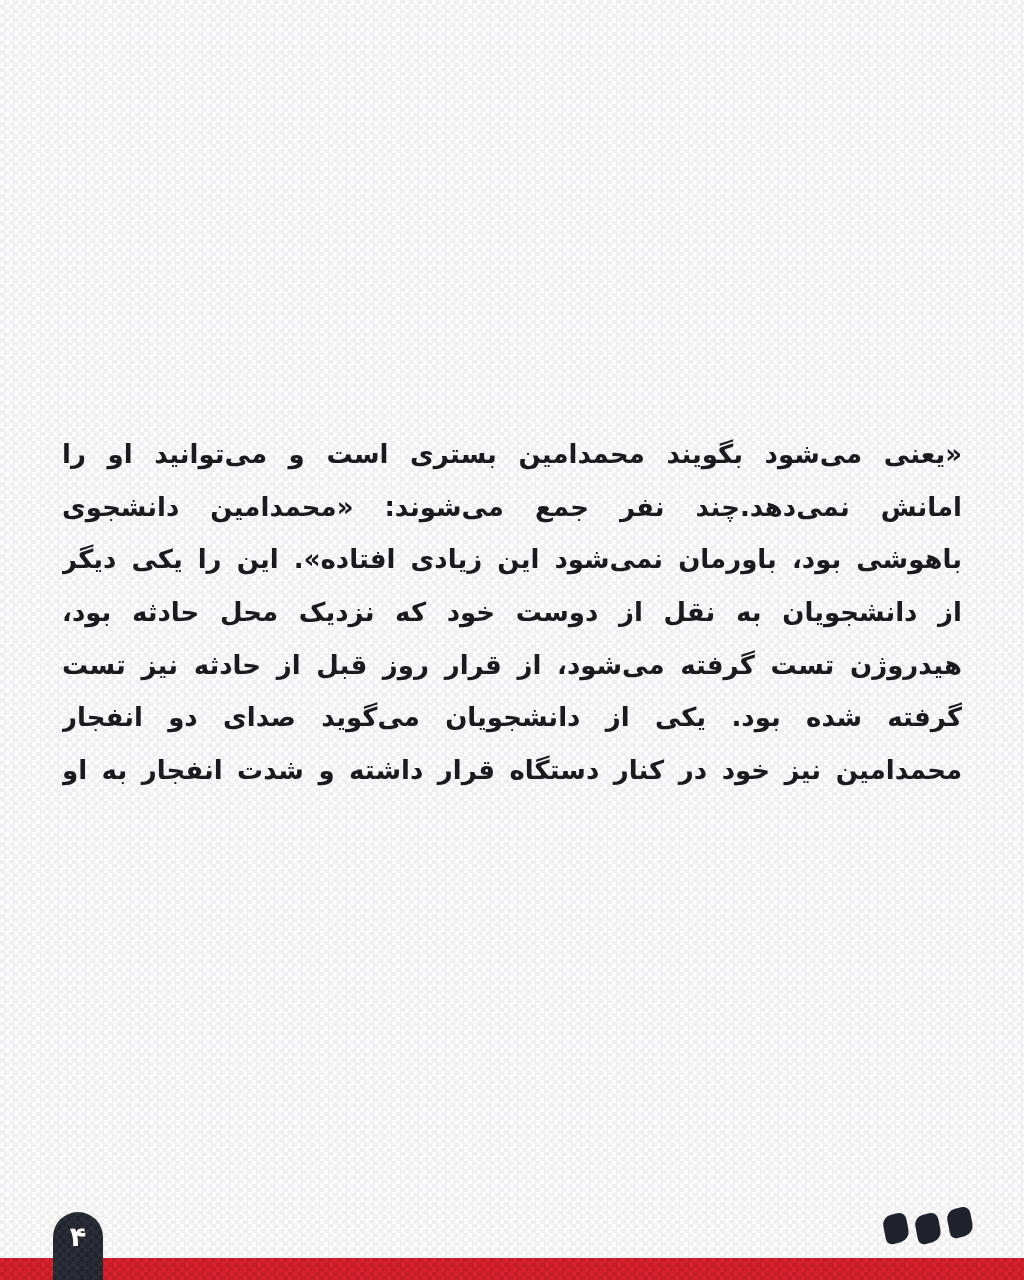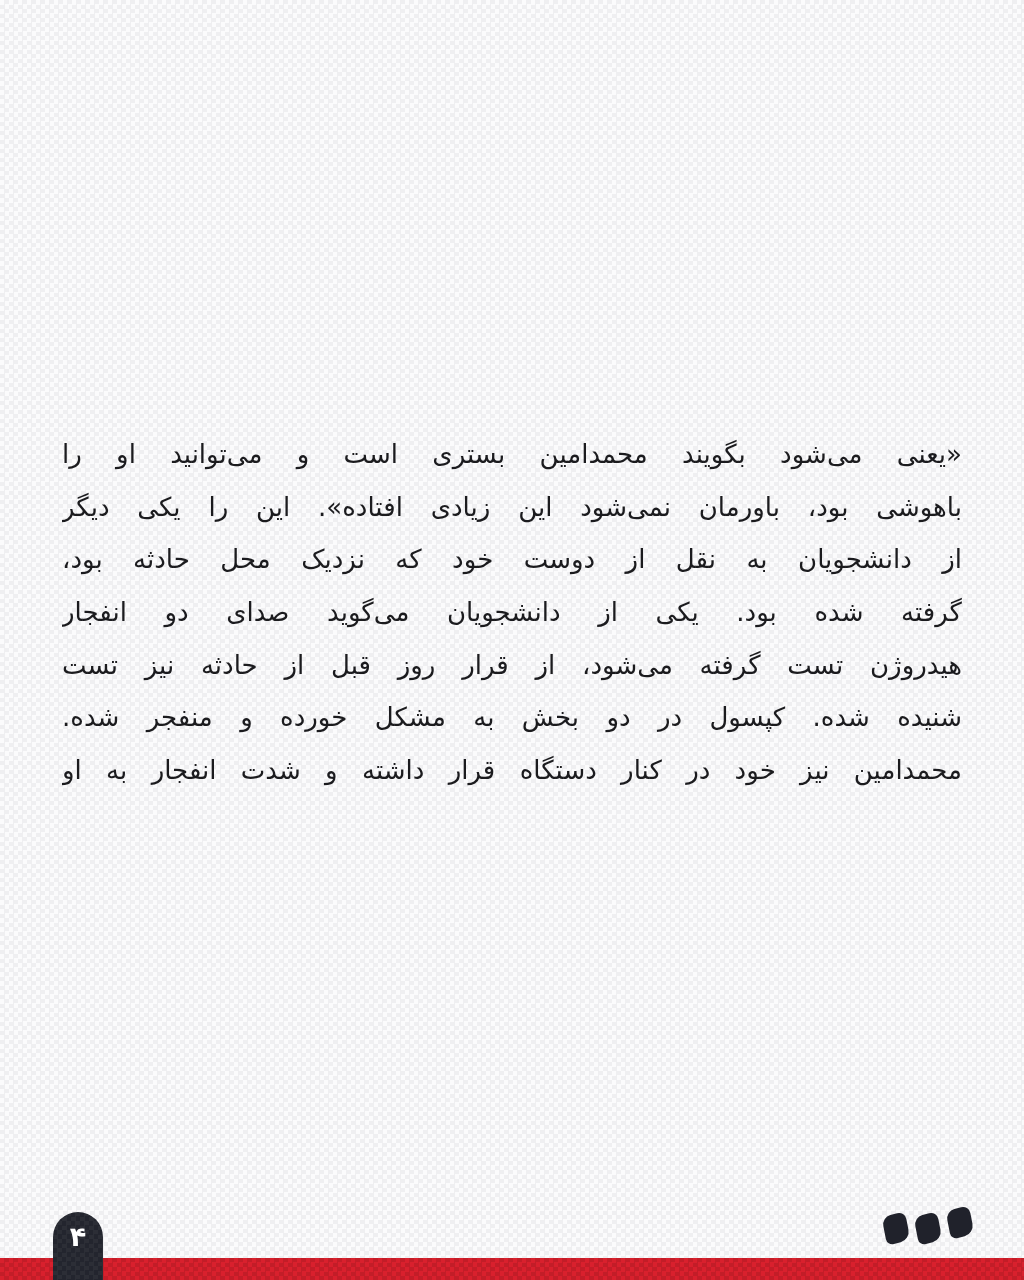--- a/index.html
+++ b/index.html
@@ -16,21 +16,21 @@
   }
 
   
   .article {
     position: absolute;
     top: 428px;
     right: 62px;
     left: 62px;
     direction: rtl;
     color: #1b1b1e;
-    font-weight: 400;
+    font-weight: 700;
     font-size: 26px;
   }
   .article .line {
     height: 52.7px;
     line-height: 52.7px;
     text-align: justify;
     text-align-last: justify;
     white-space: nowrap;
     overflow: hidden;
   }
@@ -95,25 +95,25 @@
   .ornament .dot.d2 { left: 34px; top: 8px; }
   .ornament .dot.d3 { left: 66px; top: 2px; }
 </style>
 </head>
 <body>
 
 <div class="page">
 
   <main class="article" dir="rtl">
     <div class="line">«یعنی می‌شود بگویند محمدامین بستری است و می‌توانید او را</div>
+    <div class="line">امانش نمی‌دهد.چند نفر جمع می‌شوند: «محمدامین دانشجوی</div>
     <div class="line">باهوشی بود، باورمان نمی‌شود این زیادی افتاده». این را یکی دیگر</div>
     <div class="line">از دانشجویان به نقل از دوست خود که نزدیک محل حادثه بود،</div>
+    <div class="line">هیدروژن تست گرفته می‌شود، از قرار روز قبل از حادثه نیز تست</div>
     <div class="line">گرفته شده بود. یکی از دانشجویان می‌گوید صدای دو انفجار</div>
-    <div class="line">هیدروژن تست گرفته می‌شود، از قرار روز قبل از حادثه نیز تست</div>
-    <div class="line">شنیده شده. کپسول در دو بخش به مشکل خورده و منفجر شده.</div>
     <div class="line">محمدامین نیز خود در کنار دستگاه قرار داشته و شدت انفجار به او</div>
   </main>
 
   <div class="ornament">
     <span class="dot d1"></span>
     <span class="dot d2"></span>
     <span class="dot d3"></span>
   </div>
 
   <div class="page-tab">

